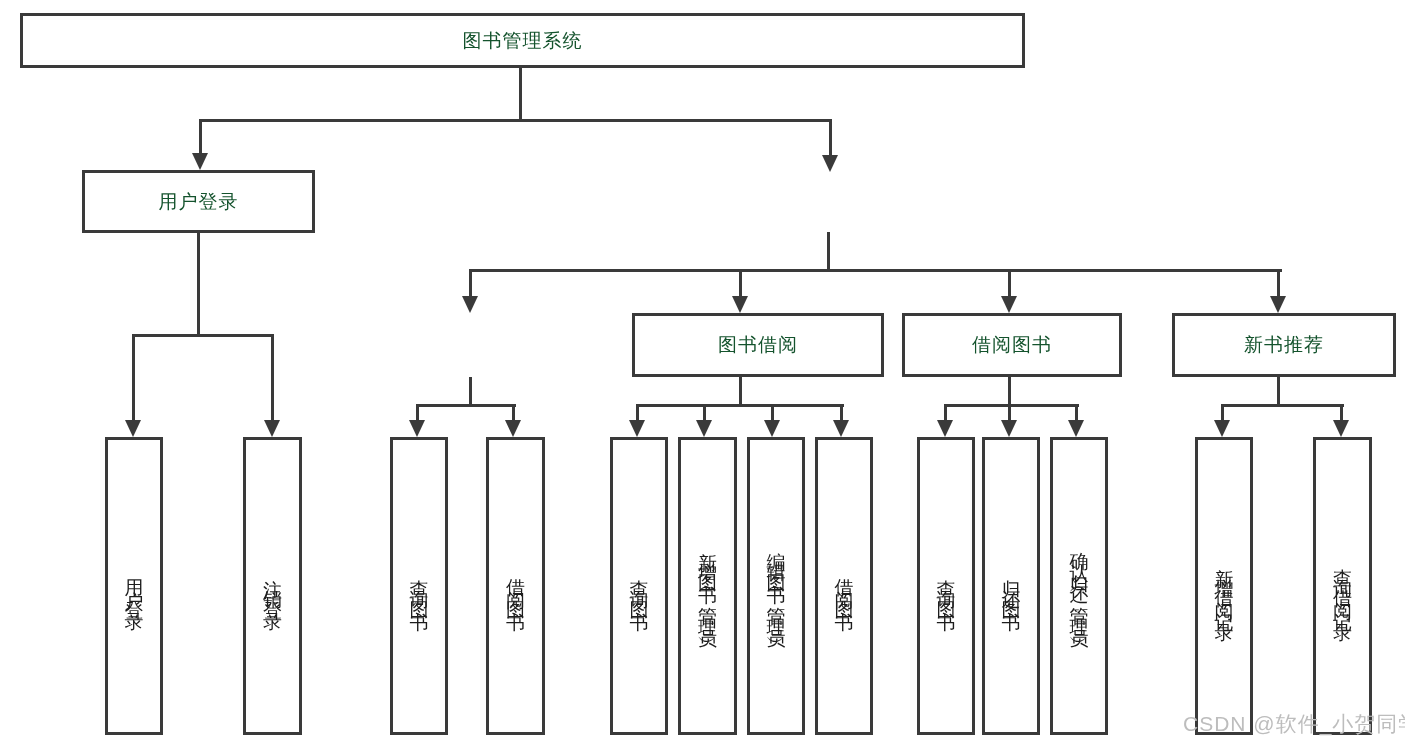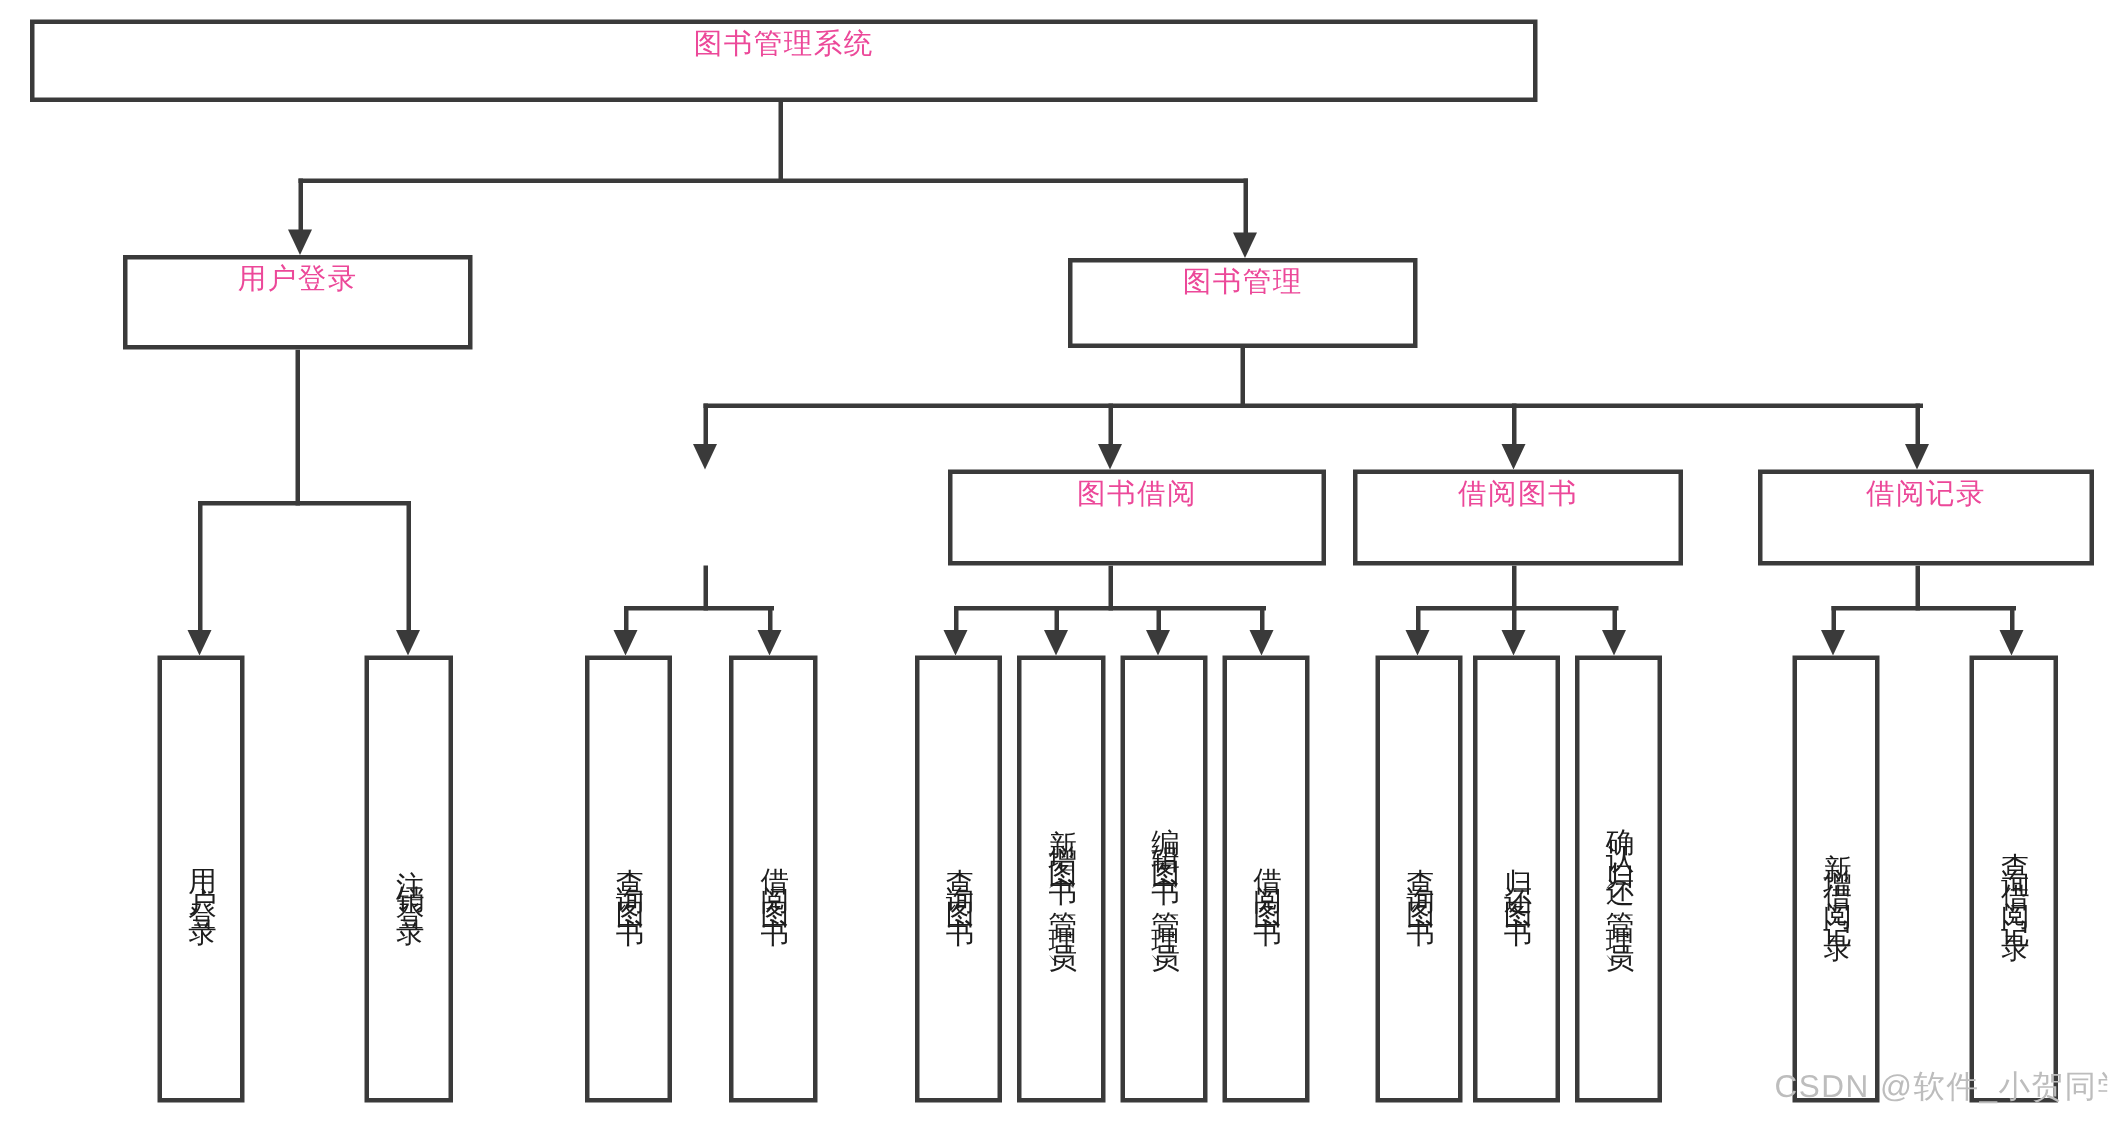--- a/index.html
+++ b/index.html
@@ -11,25 +11,25 @@
     font-family: "Liberation Sans", "DejaVu Sans", sans-serif;
     color: #1d1d1d;
     overflow: hidden;
   }
   .box {
     position: absolute;
     box-sizing: border-box;
     border: 3px solid #3a3a3a;
     background: #ffffff;
     display: flex;
-    align-items: flex-start;
+    align-items: center;
     justify-content: center;
     font-size: 19px;
     letter-spacing: 1px;
-    color: #ec4899;
+    color: #14532d;
   }
   .vbox {
     position: absolute;
     box-sizing: border-box;
     border: 3px solid #3a3a3a;
     background: #ffffff;
     display: flex;
     align-items: center;
     justify-content: center;
     top: 437px;
@@ -126,32 +126,29 @@
   <div class="arr" style="left:1214px;top:420px"></div>
   <div class="arr" style="left:1333px;top:420px"></div>
 
   <div class="box" style="left:20px;top:13px;width:1005px;height:55px">
     <span>图书管理系统</span>
   </div>
 
   <div class="box" style="left:82px;top:170px;width:233px;height:63px">
     <span>用户登录</span>
   </div>
-  <div class="box" style="left:712px;top:172px;width:233px;height:60px">
-    <span>图书管理</span>
-  </div>
 
   <div class="box" style="left:632px;top:313px;width:252px;height:64px">
     <span>图书借阅</span>
   </div>
   <div class="box" style="left:902px;top:313px;width:220px;height:64px">
     <span>借阅图书</span>
   </div>
   <div class="box" style="left:1172px;top:313px;width:224px;height:64px">
-    <span>借阅记录</span>
+    <span>新书推荐</span>
   </div>
 
   <div class="vbox" style="left:105px;width:58px">
     <span class="vtext">用户登录</span>
   </div>
   <div class="vbox" style="left:243px;width:59px">
     <span class="vtext">注销登录</span>
   </div>
 
   <div class="vbox" style="left:390px;width:58px">

